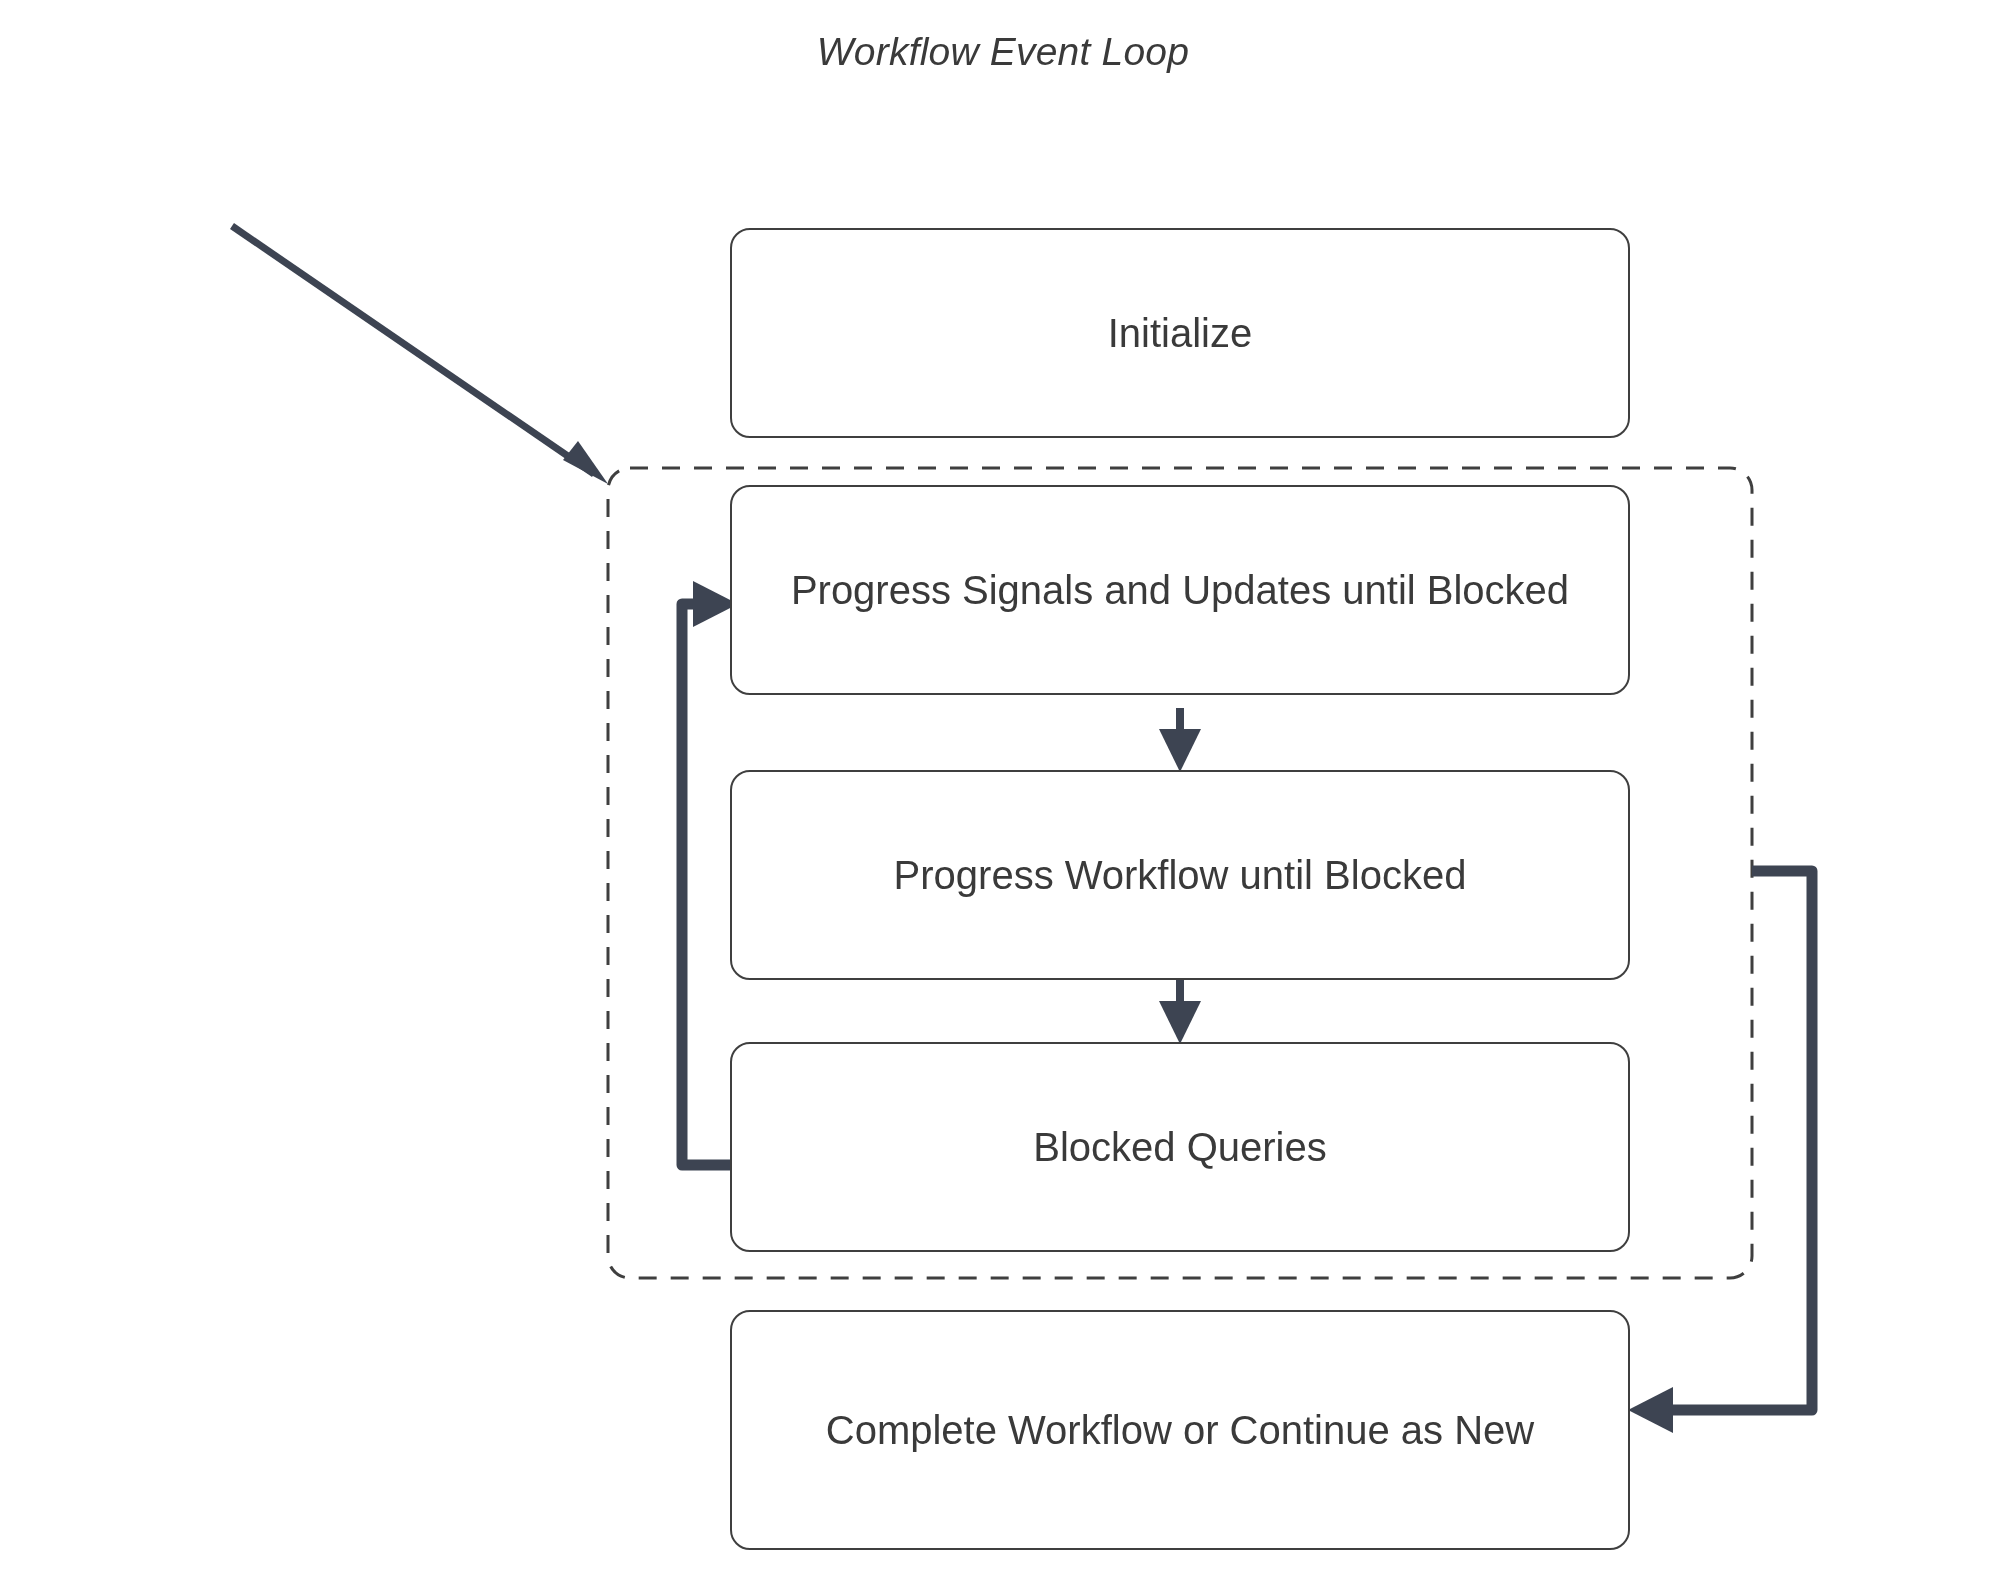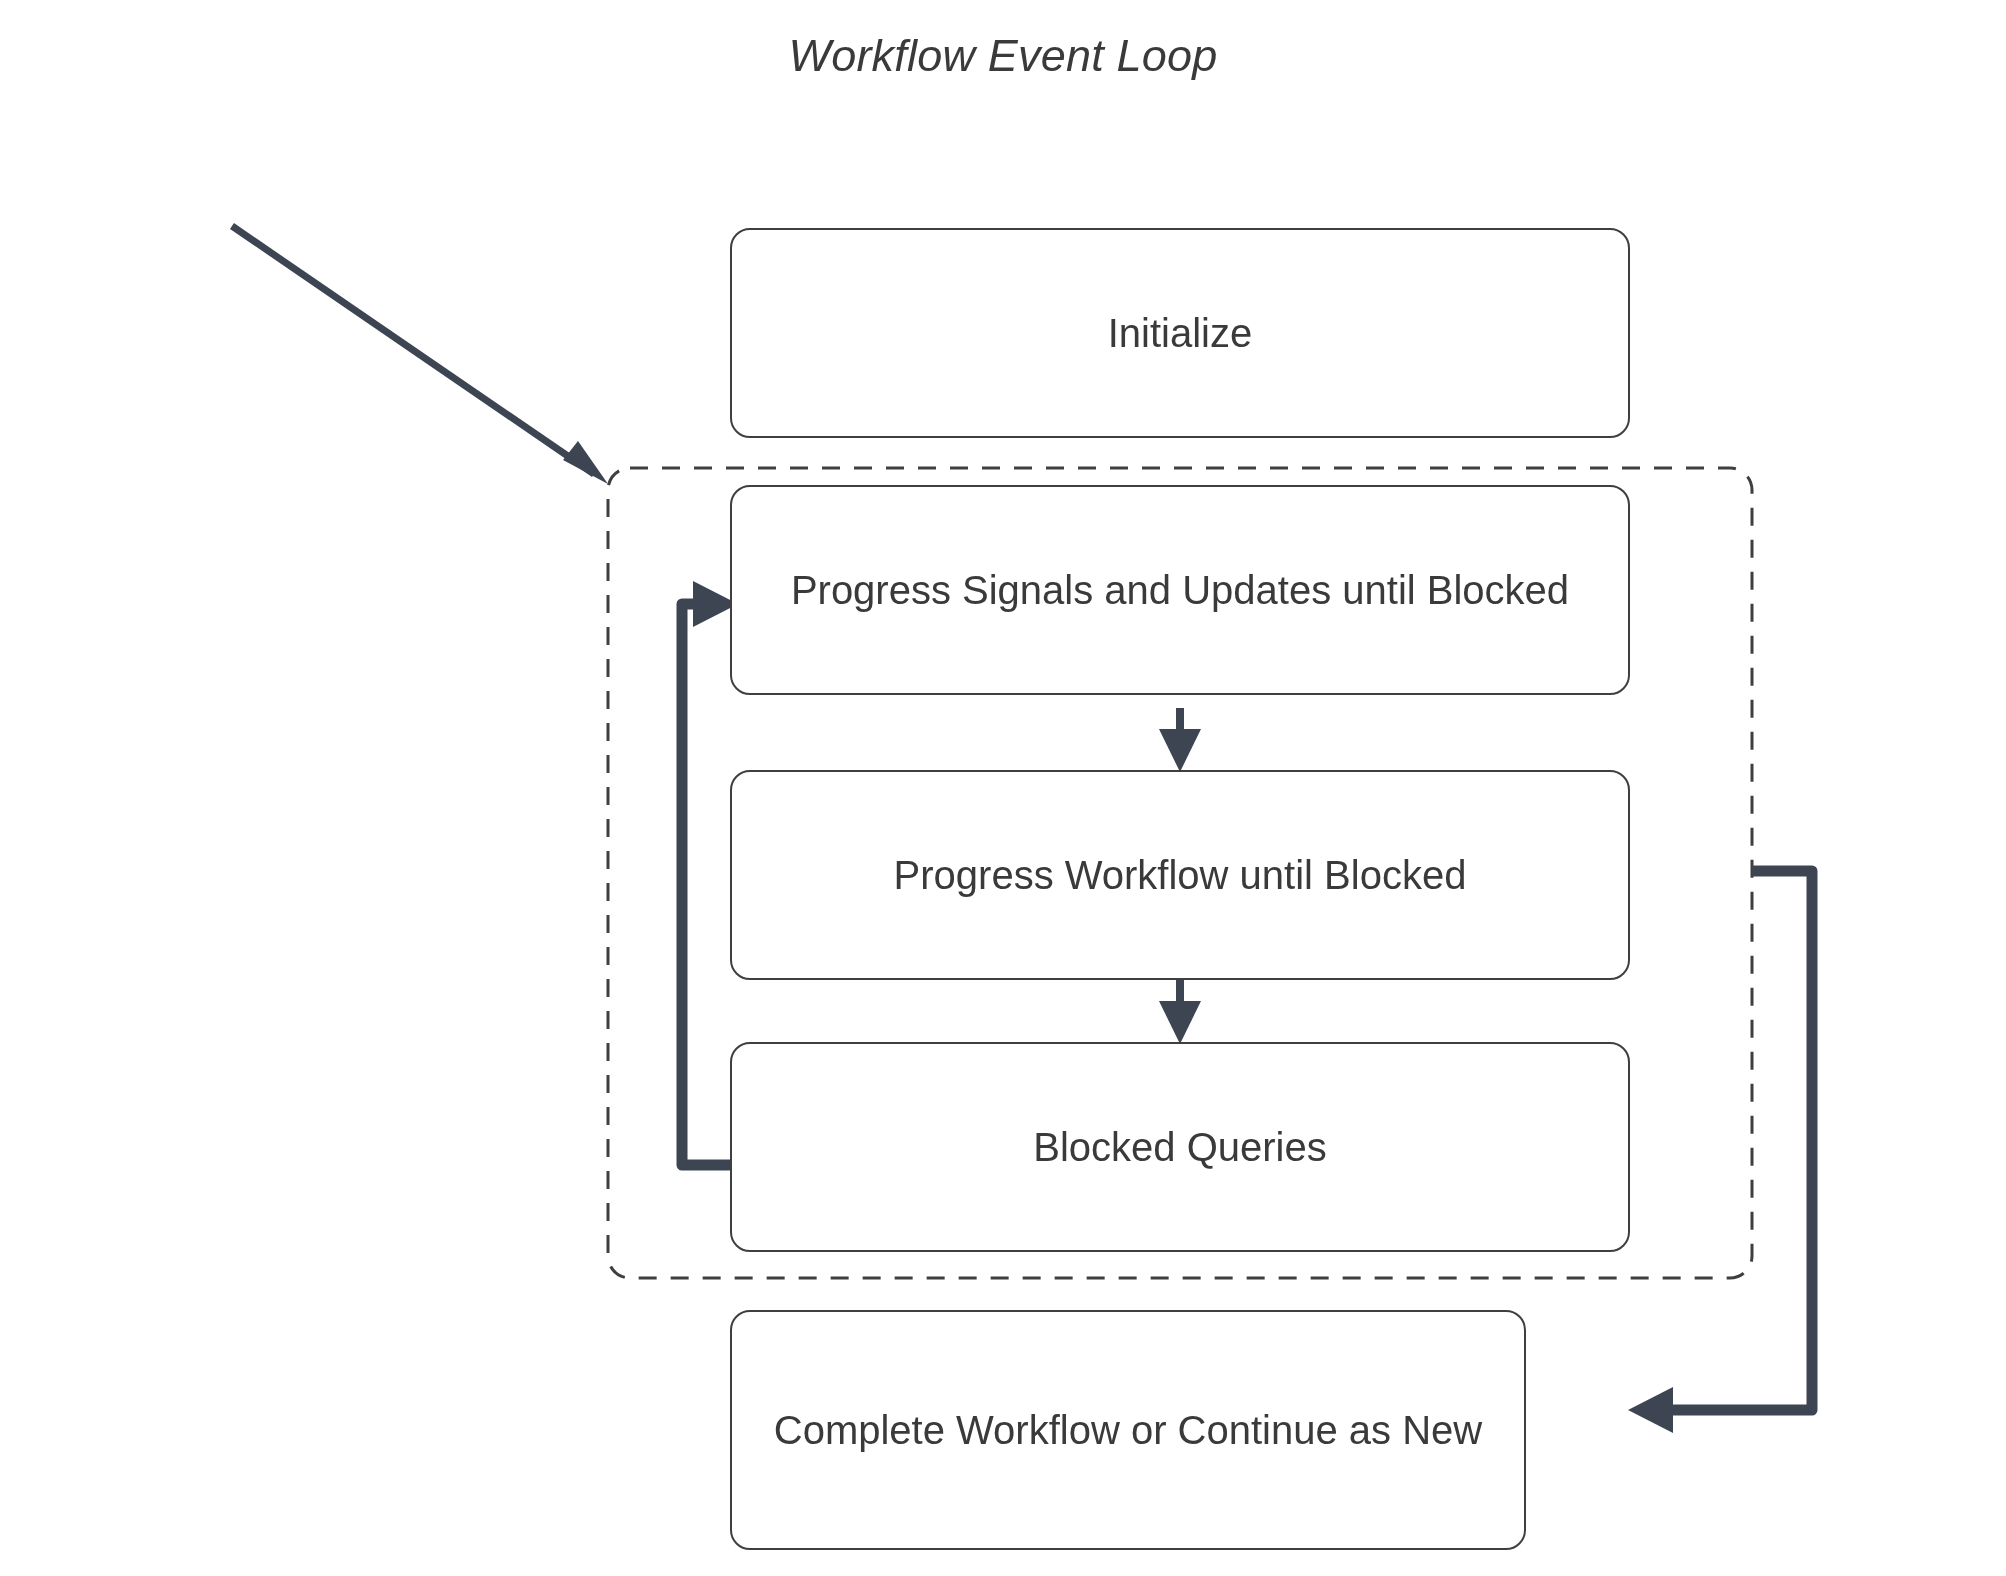--- a/index.html
+++ b/index.html
@@ -30,21 +30,21 @@
     pointer-events: none;
   }
 
   
   .diagram-title {
     position: absolute;
     left: 0;
     top: 30px;
     width: 2006px;
     text-align: center;
-    font-size: 45px;
+    font-size: 39px;
     font-style: italic;
     color: #3a3a3a;
     letter-spacing: 0.2px;
     white-space: nowrap;
   }
 
   .edge-label {
     position: absolute;
     text-align: center;
     font-size: 31px;
@@ -75,21 +75,21 @@
   }
   .node-label {
     display: block;
     white-space: nowrap;
   }
 
   .node.initialize     { left: 730px; top: 228px;  width: 900px; height: 210px; }
   .node.progress-su    { left: 730px; top: 485px;  width: 900px; height: 210px; }
   .node.progress-wf    { left: 730px; top: 770px;  width: 900px; height: 210px; }
   .node.execute-q      { left: 730px; top: 1042px; width: 900px; height: 210px; }
-  .node.complete-wf    { left: 730px; top: 1310px; width: 796px; height: 240px; }
+  .node.complete-wf    { left: 730px; top: 1310px; width: 900px; height: 240px; }
 </style>
 </head>
 <body>
 
 <div id="canvas">
 
   <div class="diagram-title">Workflow Event Loop</div>
 
 
   <svg id="edges" viewBox="0 0 2006 1576" width="2006" height="1576">

